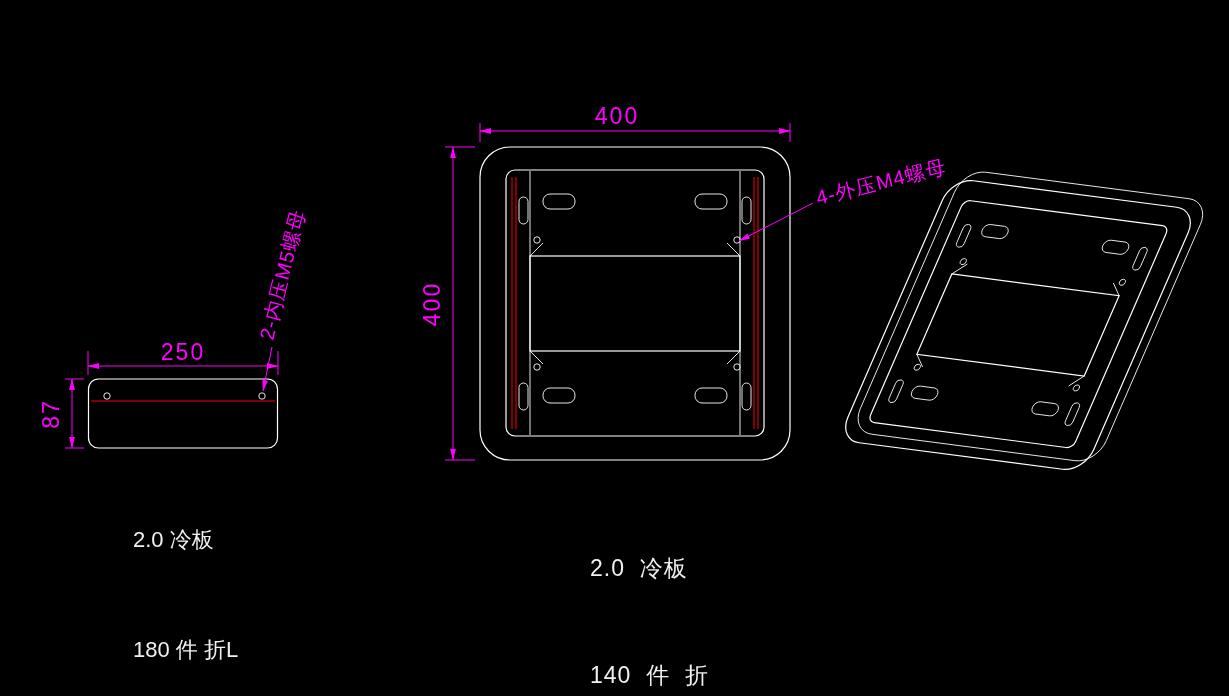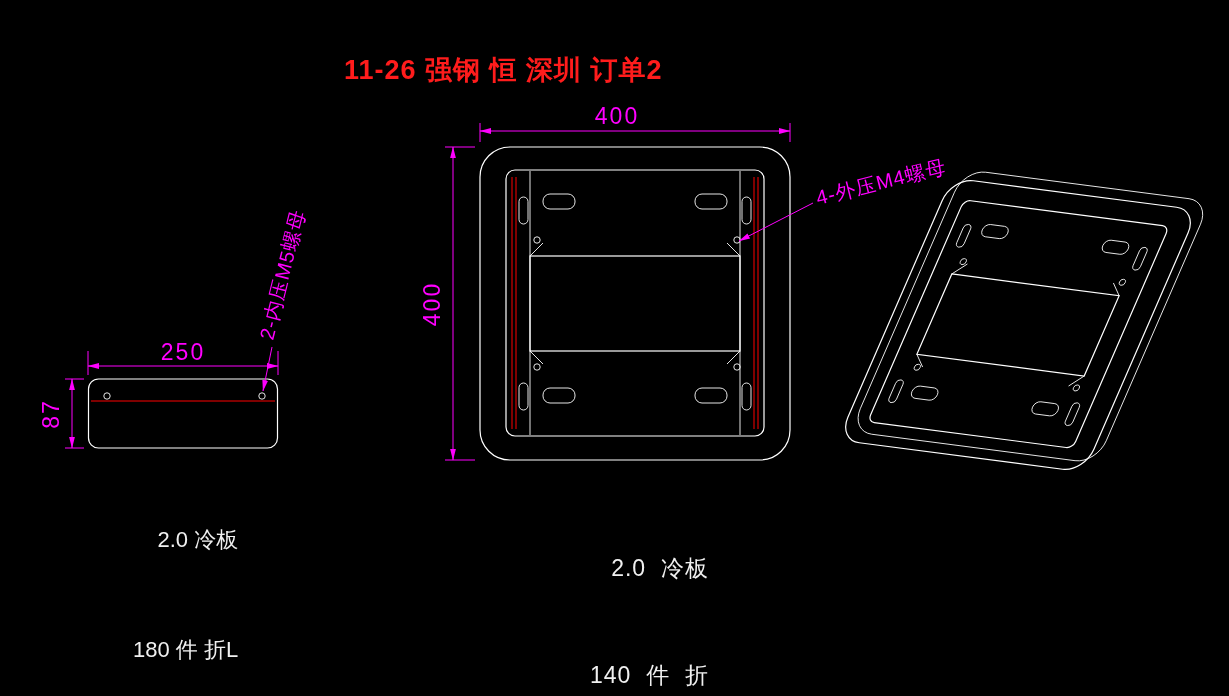--- a/index.html
+++ b/index.html
@@ -14,21 +14,21 @@
 
   .iso .wl,.iso .wl2,.iso .rl{vector-effect:non-scaling-stroke;}
 
   .dimtext{fill:#ff00ff;font-size:23px;letter-spacing:2px;font-family:"Liberation Sans",sans-serif;}
   .leadertext{fill:#ff00ff;font-size:20px;letter-spacing:1px;font-family:"Liberation Sans",sans-serif;}
 
   .page-title{position:absolute;left:344px;top:52px;font-size:27px;font-weight:bold;
               color:#ff1c1c;letter-spacing:1px;}
 
   .notes{position:absolute;white-space:pre;}
-  .notes .n-white{color:#f0f0f0;text-align:right;}
+  .notes .n-white{color:#f0f0f0;}
   #notes-left{left:133px;top:449px;font-size:22px;line-height:36.5px;}
   #notes-center{left:590px;top:480px;font-size:23px;line-height:35.5px;letter-spacing:1px;}
 </style>
 </head>
 <body>
 
 <div id="stage">
 
   <svg width="1229" height="696" viewBox="0 0 1229 696">
     <defs>
@@ -137,21 +137,20 @@
       <rect x="38" y="226" width="9" height="26" rx="4.5" class="wl2"></rect>
       <rect x="253" y="226" width="9" height="26" rx="4.5" class="wl2"></rect>
 
       <circle cx="55" cy="89" r="3.4" class="wl2"></circle>
       <circle cx="249" cy="89" r="3.4" class="wl2"></circle>
       <circle cx="55" cy="210" r="3.4" class="wl2"></circle>
       <circle cx="249" cy="210" r="3.4" class="wl2"></circle>
     </g>
   </svg>
 
-  <div class="page-title">11-26 强钢 恒 深圳 订单2</div>
 
   <div id="notes-left" class="notes">
     <div class="n-white">2.0 冷板</div>
     <div class="n-white">180 件 折L</div>
     
     
     
   </div>
 
   <div id="notes-center" class="notes">

